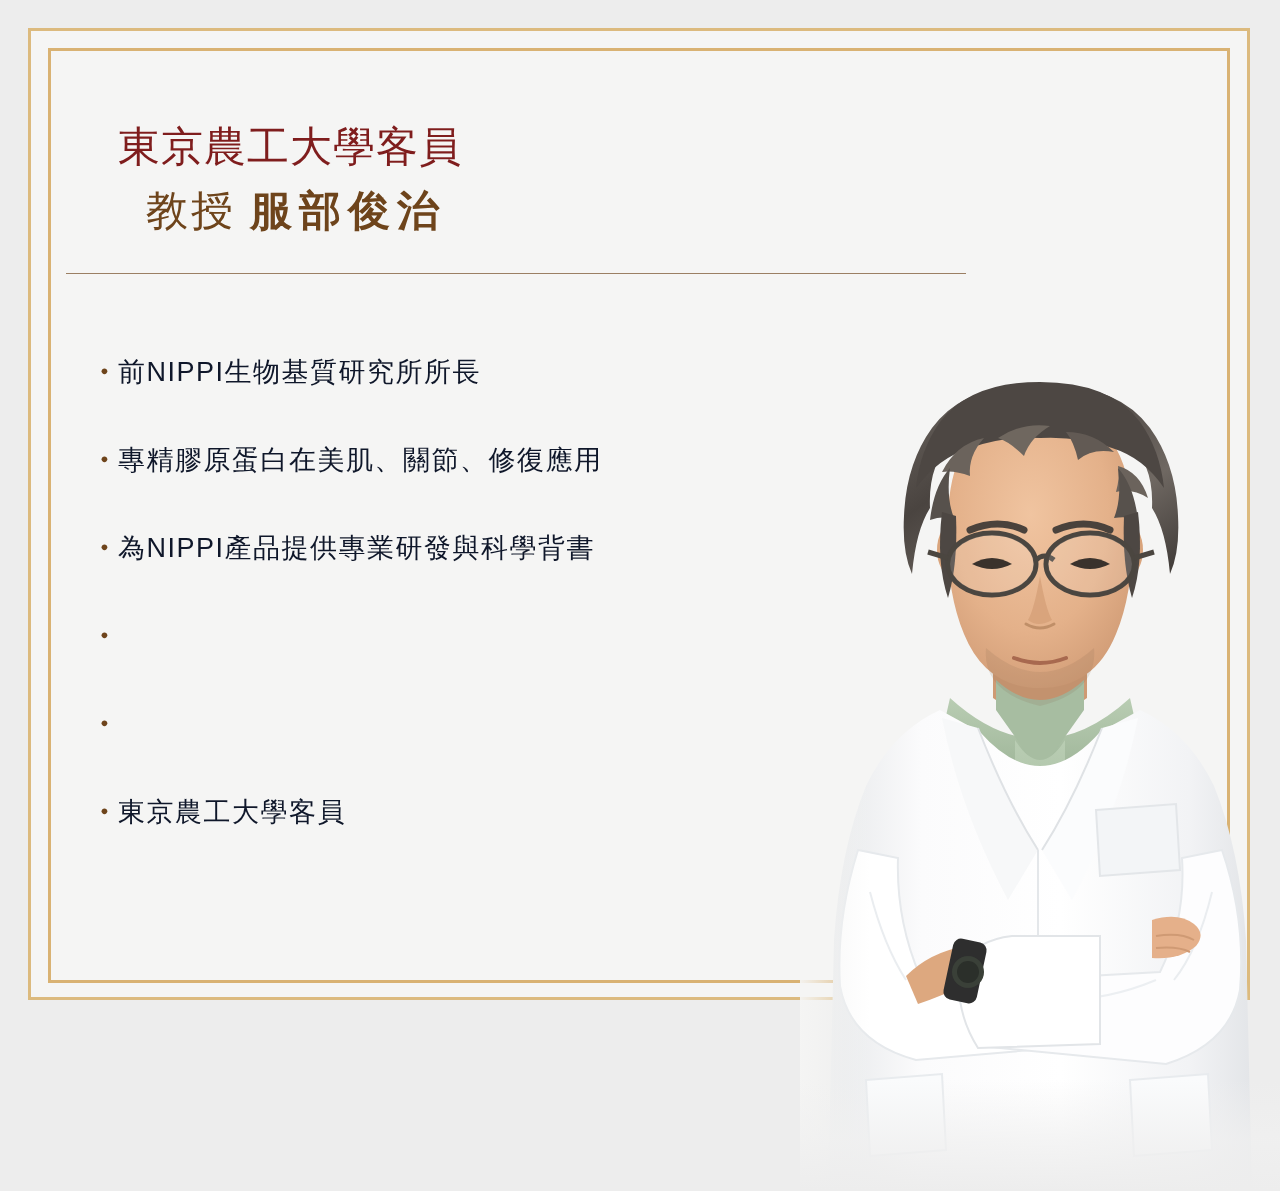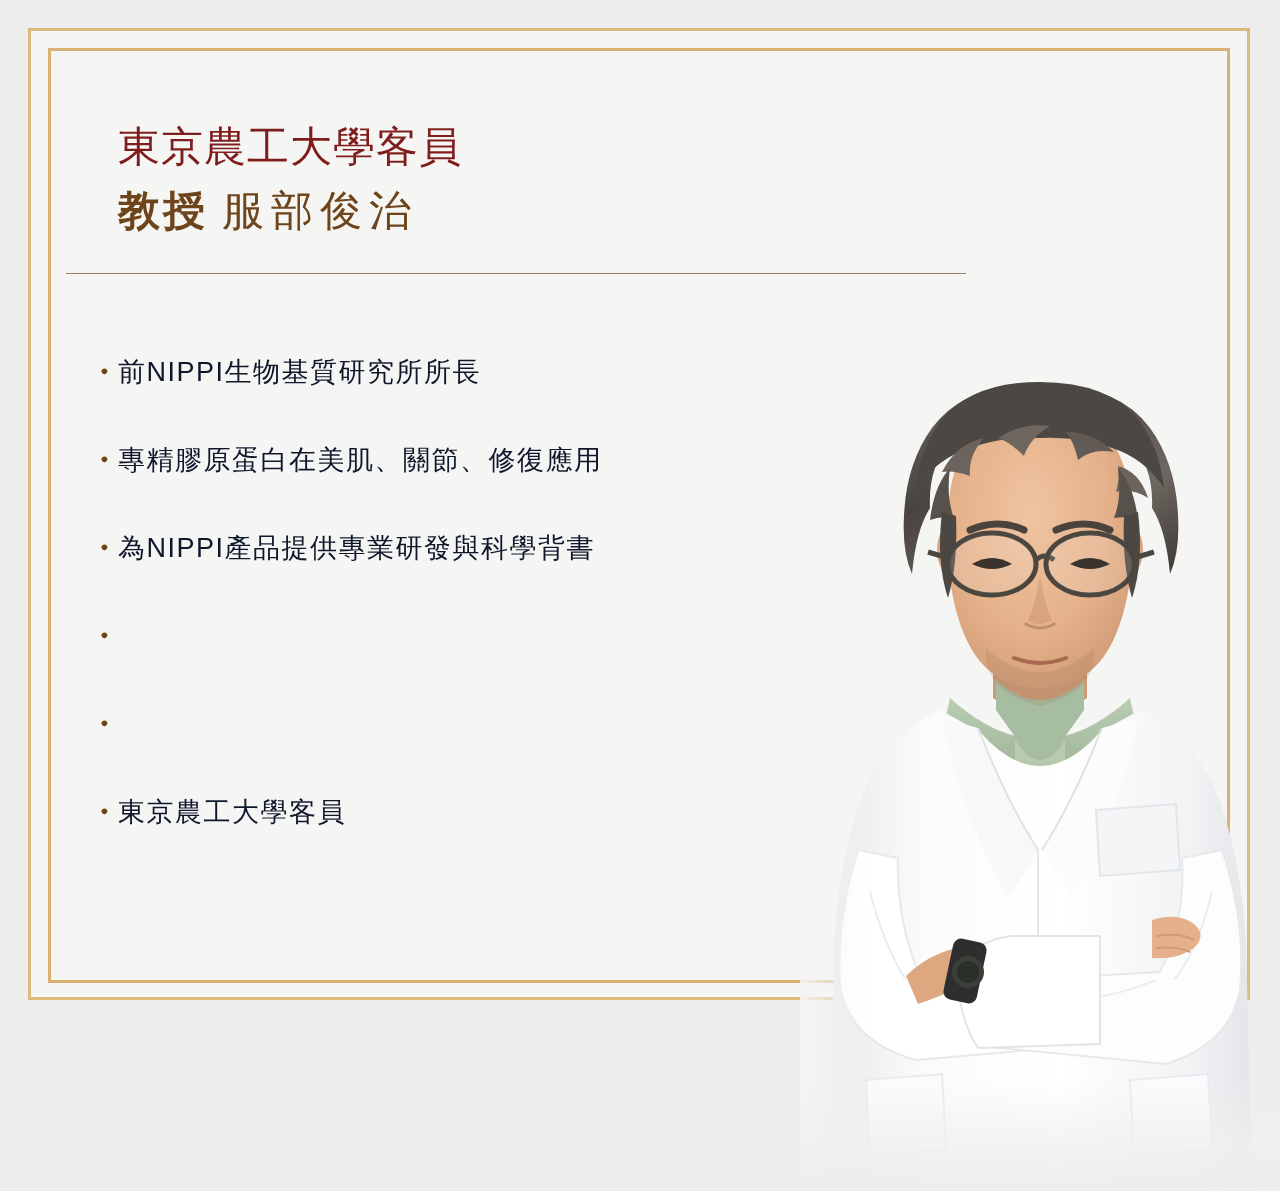--- a/index.html
+++ b/index.html
@@ -70,25 +70,26 @@
   }
   .header-line2 {
     font-size: 42px;
     line-height: 58px;
     color: #6e441b;
     letter-spacing: 1px;
     white-space: nowrap;
     margin-top: 6px;
   }
   .header-role {
+    font-weight: 400;
+    letter-spacing: 3px;
+    margin-left: 28px;
+  }
+  .header-name {
     font-weight: 700;
-    letter-spacing: 3px;
-  }
-  .header-name {
-    font-weight: 400;
     letter-spacing: 7px;
     margin-left: 14px;
   }
 
   .divider {
     position: absolute;
     left: 66px;
     top: 273px;
     width: 900px;
     height: 1px;

